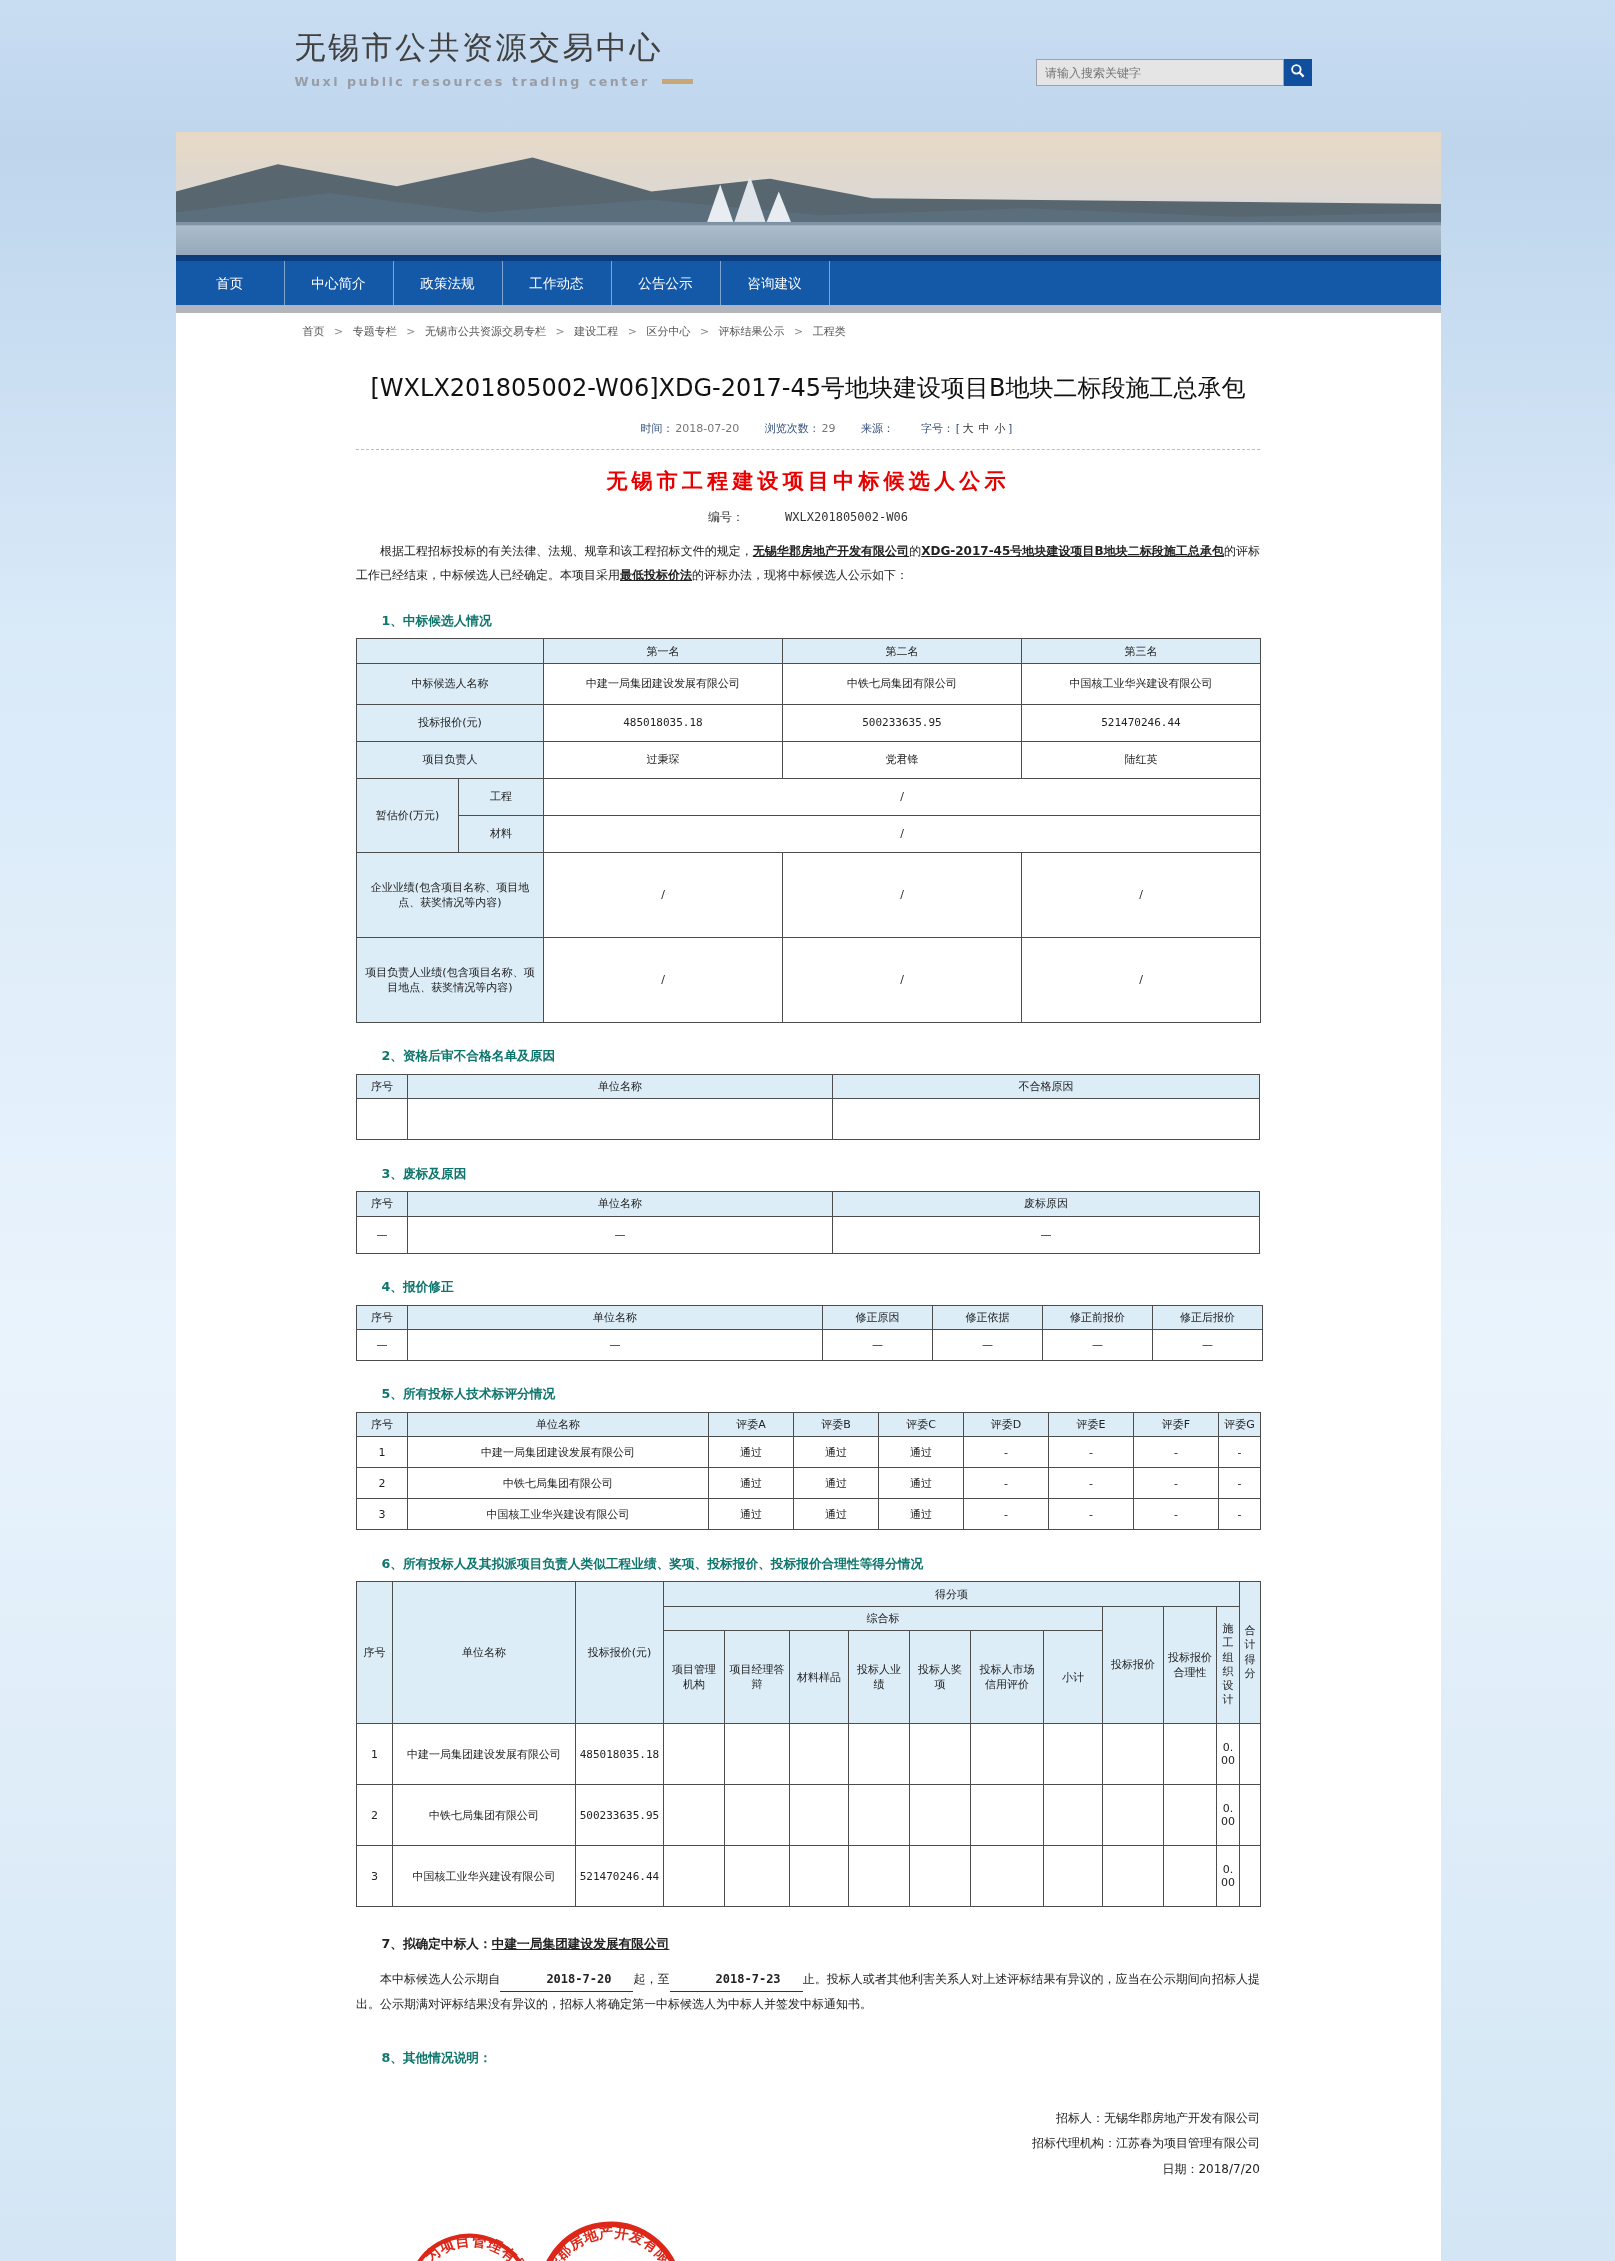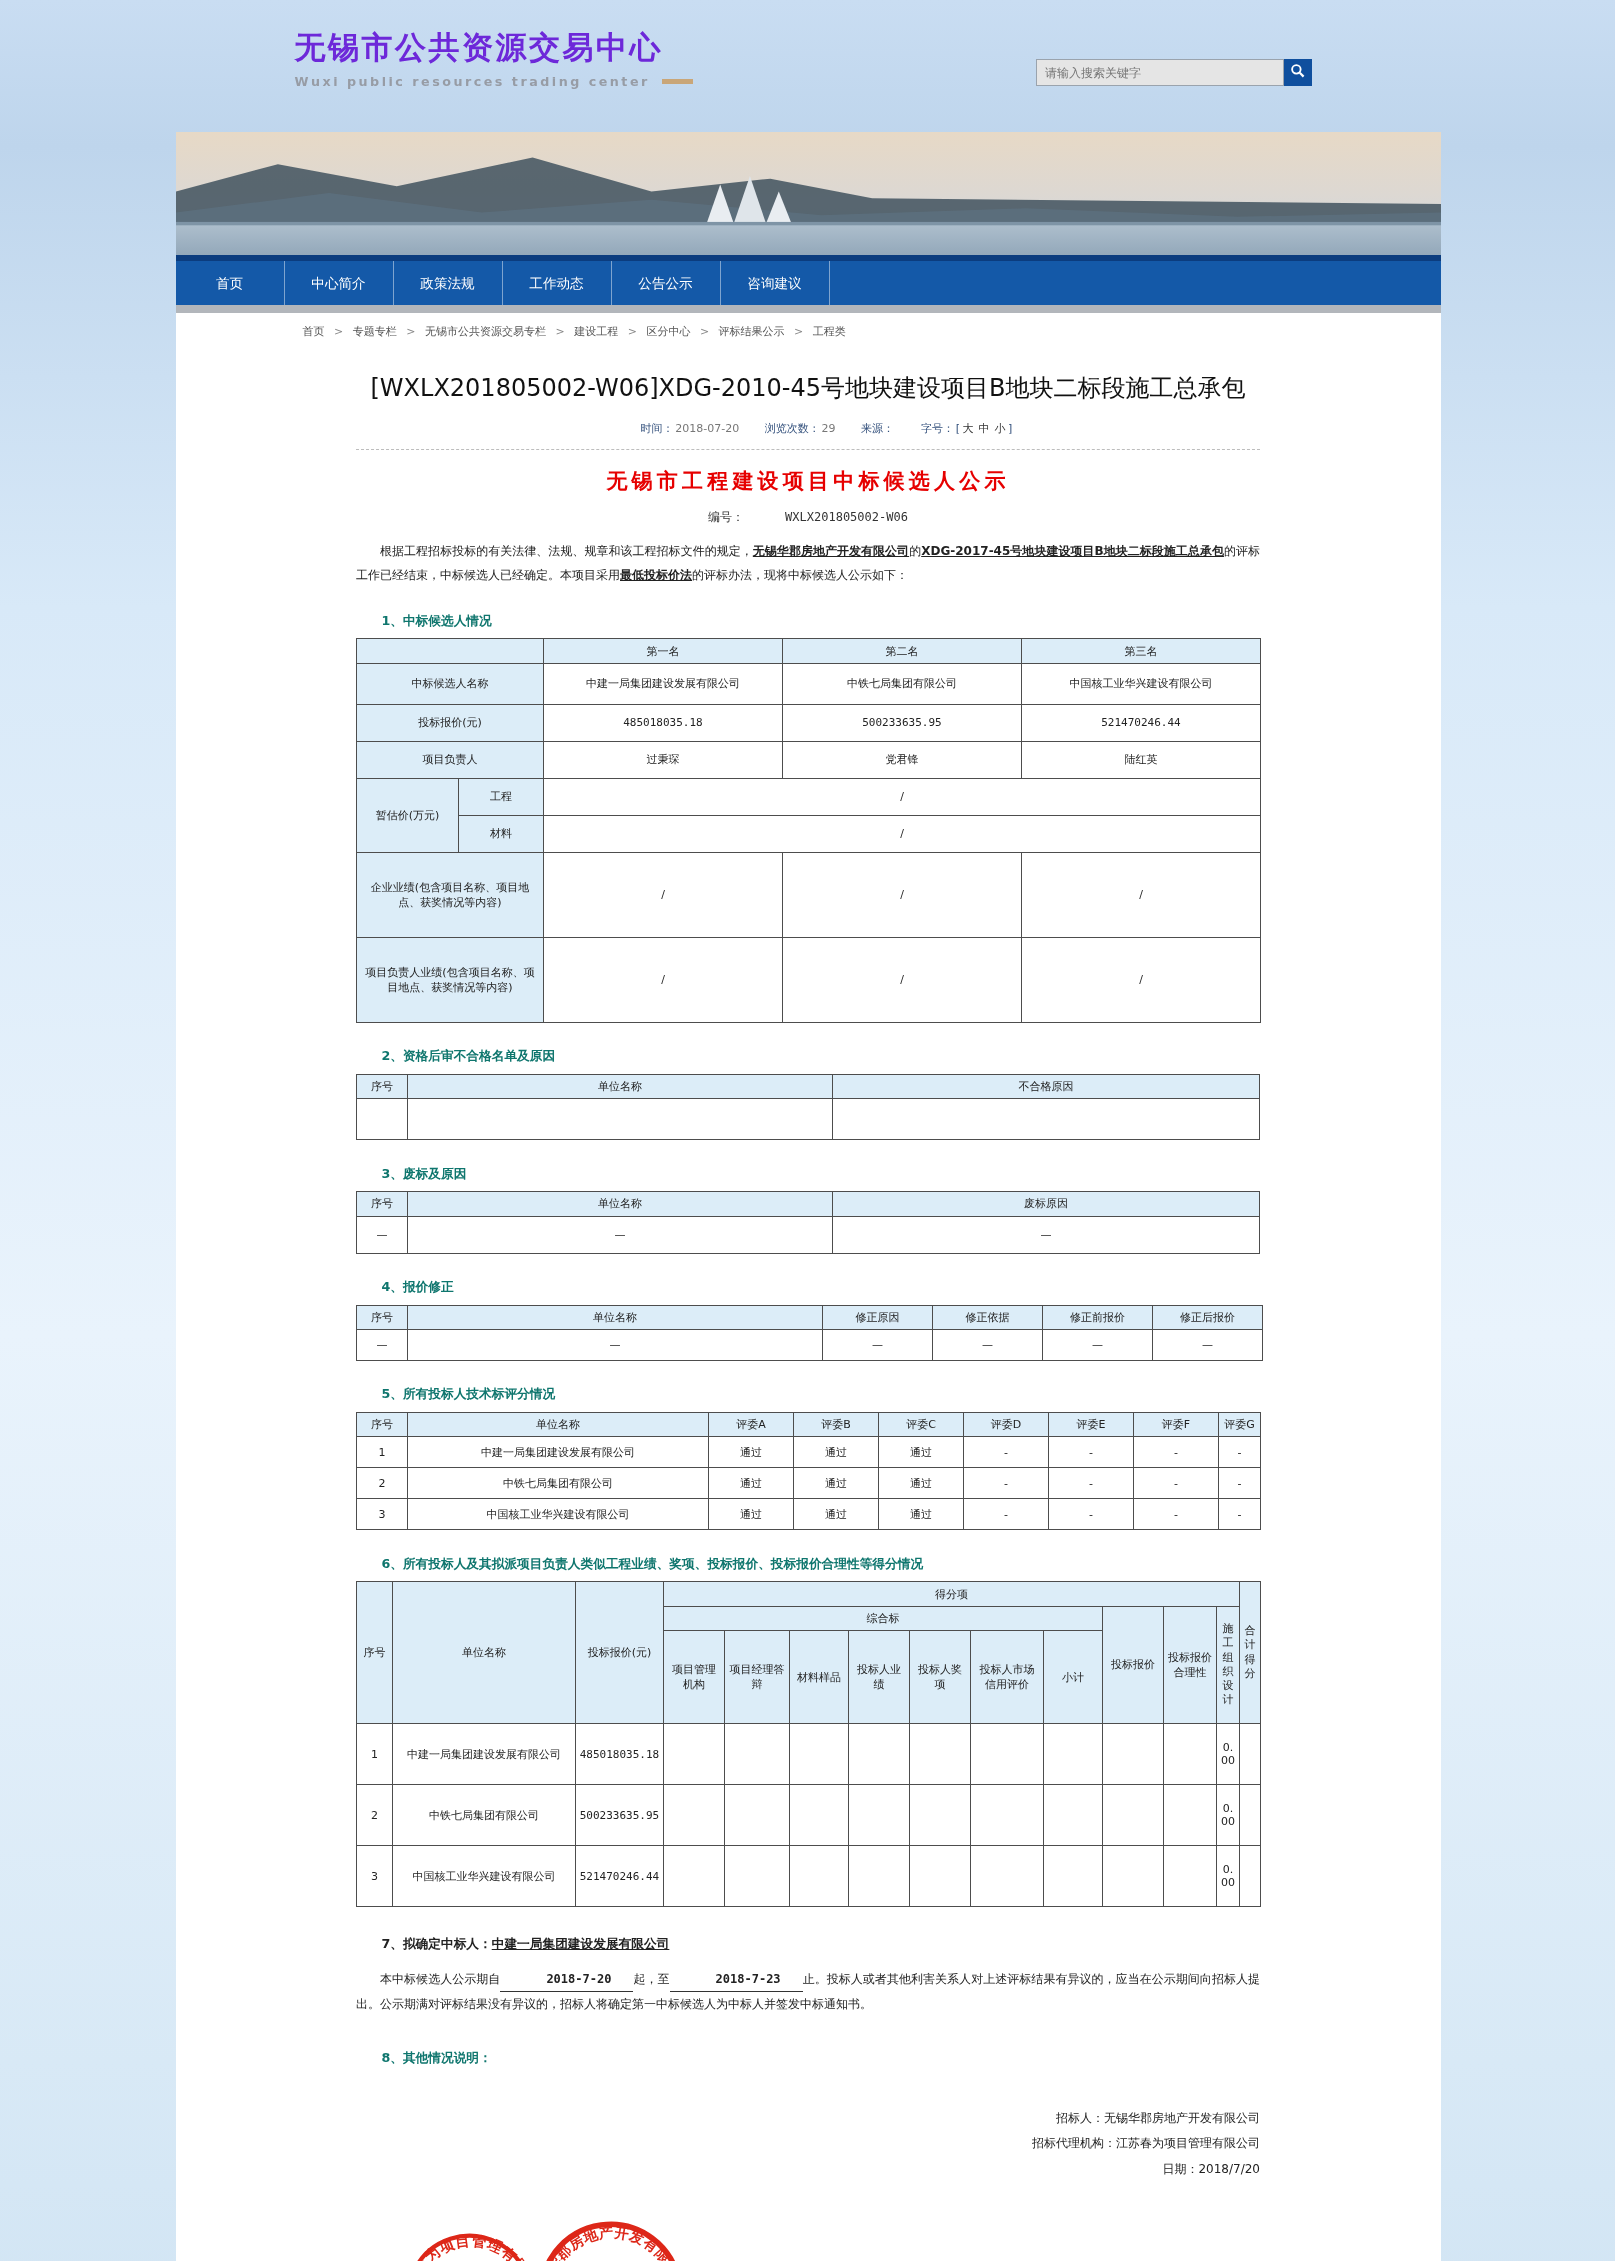--- a/index.html
+++ b/index.html
@@ -8,21 +8,21 @@
     font-family:"DejaVu Sans","Liberation Sans",sans-serif;
     background:linear-gradient(180deg,#c9ddf2 0%,#bed5ec 6%,#d8e9f8 25%,#e9f3fc 55%,#d8e9f6 85%,#cfe3f3 100%);
     color:#222;
   }
   .page { width:1616px; min-height:2261px; overflow:hidden; }
   .container { width:1265px; margin:0 auto; position:relative; }
 
   
   .top-header { height:132px; position:relative; }
   .logo { position:absolute; left:119px; top:27px; }
-  .logo-title { font-size:31px; font-weight:bold; color:#6d28d9; letter-spacing:2.5px; }
+  .logo-title { font-size:31px; font-weight:normal; color:#404040; letter-spacing:2.5px; }
   .logo-sub-row { margin-top:5.1px; display:flex; align-items:center; }
   .logo-sub { font-size:12.7px; color:#979ca5; letter-spacing:2.5px; font-weight:bold; }
   .logo-dash { display:inline-block; width:31px; height:5.1px; background:#c9a678; margin-left:12px; }
   .search-box { position:absolute; right:129px; top:59px; display:flex; align-items:center; }
   .search-input { width:248px; height:27px; border:0.8px solid #9aa3ad; background:#e5e5e5; padding:0 8.5px; font-size:12px; color:#333; outline:none; }
   .search-btn { width:28px; height:27px; background:#0f4f9e; border:none; display:flex; align-items:center; justify-content:center; cursor:pointer; }
 
   
   .banner { height:123px; width:1265px; display:block; }
 
@@ -144,21 +144,21 @@
         <span class="bc-sep">&gt;</span>
         <span class="bc-item">建设工程</span>
         <span class="bc-sep">&gt;</span>
         <span class="bc-item">区分中心</span>
         <span class="bc-sep">&gt;</span>
         <span class="bc-item">评标结果公示</span>
         <span class="bc-sep">&gt;</span>
         <span class="bc-item">工程类</span>
       </div>
 
-      <h1 class="article-title">[WXLX201805002-W06]XDG-2010-45号地块建设项目B地块二标段施工总承包</h1>
+      <h1 class="article-title">[WXLX201805002-W06]XDG-2017-45号地块建设项目B地块二标段施工总承包</h1>
 
       <div class="meta">
         <span class="m-label">时间：</span><span class="m-val">2018-07-20</span>
         <span class="m-label">浏览次数：</span><span class="m-val">29</span>
         <span class="m-label">来源：</span><span class="m-val"></span>
         <span class="m-label">字号：</span><span>[</span><span class="fs-opt">大</span><span class="fs-opt">中</span><span class="fs-opt">小</span><span>]</span>
       </div>
 
       <div class="article-body">
         <hr class="dashed">

